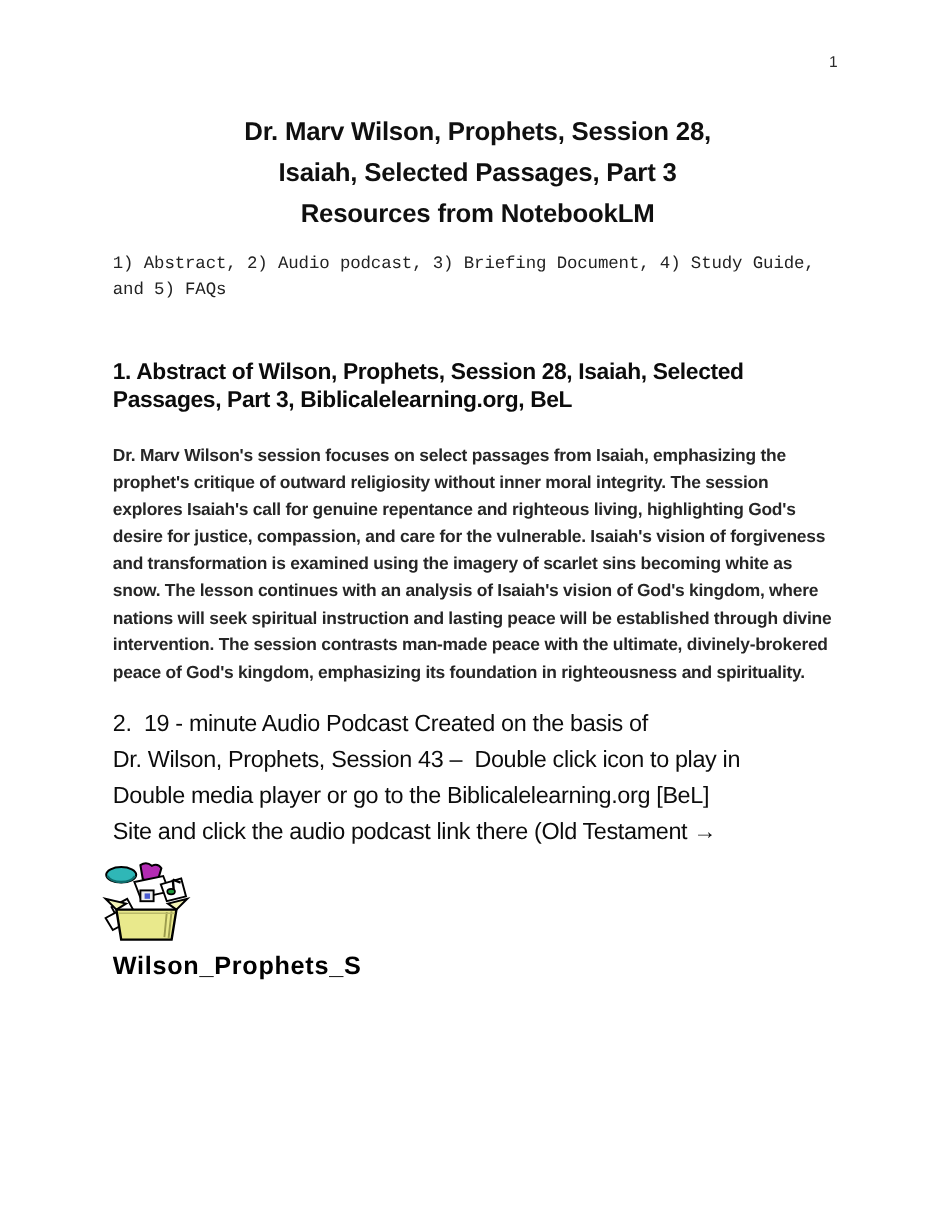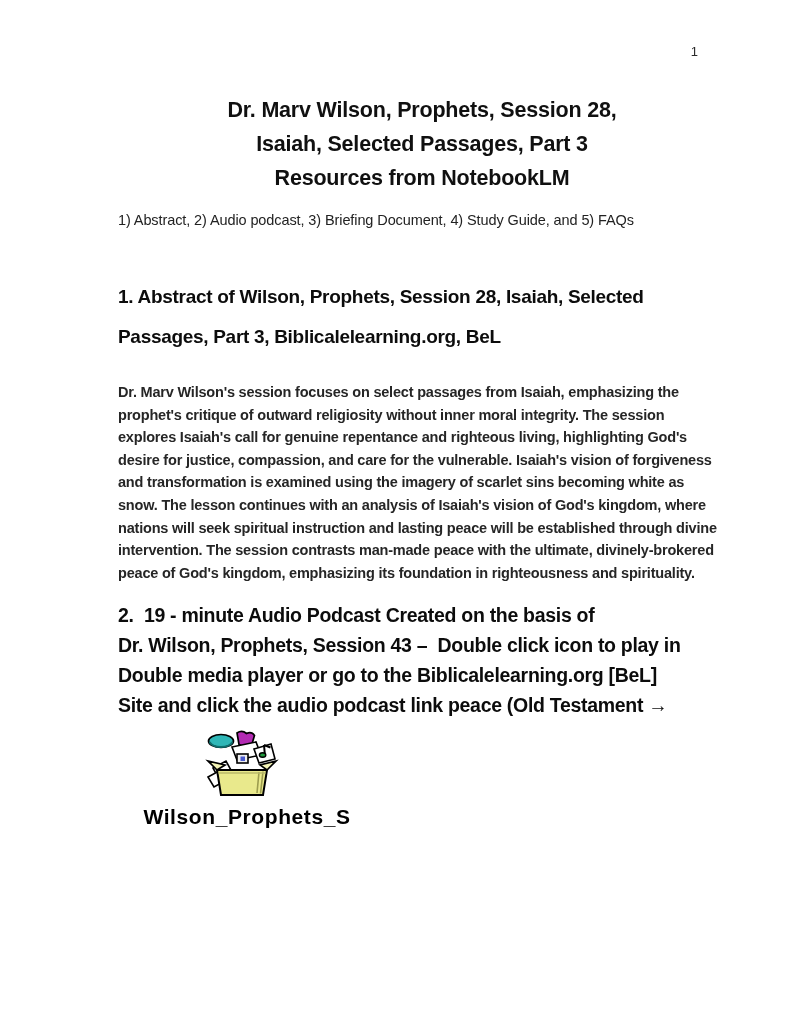--- a/index.html
+++ b/index.html
@@ -19,70 +19,70 @@
   .page-number {
     position: absolute;
     top: 44px; right: 93px;
     font-size: 13px;
     color: #2b2b2b;
   }
   .content {
     position: absolute;
     left: 94px; top: 0;
     width: 608px;
-    margin-left: 24px;
   }
   .title-block {
     margin-top: 93px;
     text-align: center;
     font-weight: bold;
     font-size: 21.5px;
     line-height: 34px;
     color: #101010;
     letter-spacing: -0.2px;
   }
   .subtitle {
     margin-top: 14px;
     font-size: 14.5px;
     line-height: 22px;
     color: #222222;
     letter-spacing: -0.1px;
+    font-family: Liberation Mono, monospace;
   }
   .section-heading {
     margin-top: 46px;
     font-size: 19px;
     font-weight: bold;
-    line-height: 40px;
+    line-height: 23px;
     color: #0c0c0c;
     letter-spacing: -0.3px;
   }
   .body-text {
     margin-top: 24px;
     font-size: 14.5px;
     line-height: 22.6px;
     color: #262626;
     letter-spacing: -0.2px;
     font-weight: bold;
   }
   .podcast-heading {
     margin-top: 16px;
     font-size: 19.5px;
-    font-weight: bold;
+    font-weight: normal;
     line-height: 30px;
     color: #0c0c0c;
     letter-spacing: -0.3px;
   }
   .podcast-heading .hline {
     display: block;
     white-space: pre-wrap;
   }
   .attachment {
     margin-top: 10px;
     width: 258px;
-    text-align: center;
+    text-align: left;
   }
   .attachment .icon-wrap {
     display: inline-block;
     line-height: 0;
     margin-left: -10px;
   }
   .filename {
     margin-top: 2px;
     font-size: 21px;
     font-weight: bold;
@@ -111,21 +111,21 @@
     <div class="subtitle">1) Abstract, 2) Audio podcast, 3) Briefing Document, 4) Study Guide, and 5) FAQs</div>
 
     <div class="section-heading">1. Abstract of Wilson, Prophets, Session 28, Isaiah, Selected Passages, Part 3, Biblicalelearning.org, BeL</div>
 
     <div class="body-text">Dr. Marv Wilson's session focuses on select passages from Isaiah, emphasizing the prophet's critique of outward religiosity without inner moral integrity. The session explores Isaiah's call for genuine repentance and righteous living, highlighting God's desire for justice, compassion, and care for the vulnerable. Isaiah's vision of forgiveness and transformation is examined using the imagery of scarlet sins becoming white as snow. The lesson continues with an analysis of Isaiah's vision of God's kingdom, where nations will seek spiritual instruction and lasting peace will be established through divine intervention. The session contrasts man-made peace with the ultimate, divinely-brokered peace of God's kingdom, emphasizing its foundation in righteousness and spirituality.</div>
 
     <div class="podcast-heading">
       <span class="hline">2.  19 - minute Audio Podcast Created on the basis of</span>
       <span class="hline">Dr. Wilson, Prophets, Session 43 –  Double click icon to play in</span>
       <span class="hline">Double media player or go to the Biblicalelearning.org [BeL]</span>
-      <span class="hline">Site and click the audio podcast link peace (Old Testament →</span>
+      <span class="hline">Site and click the audio podcast link there (Old Testament →</span>
     </div>
 
     <div class="attachment">
       <span class="icon-wrap">
         
         <svg width="76" height="68" viewBox="0 0 76 68" aria-hidden="true">
 
           <polygon points="9,38 22,31 28,42 15,49" fill="#ffffff" stroke="#000" stroke-width="1.6"></polygon>
           <polygon points="4,47 15,41 21,51 10,57" fill="#ffffff" stroke="#000" stroke-width="1.6"></polygon>
 

